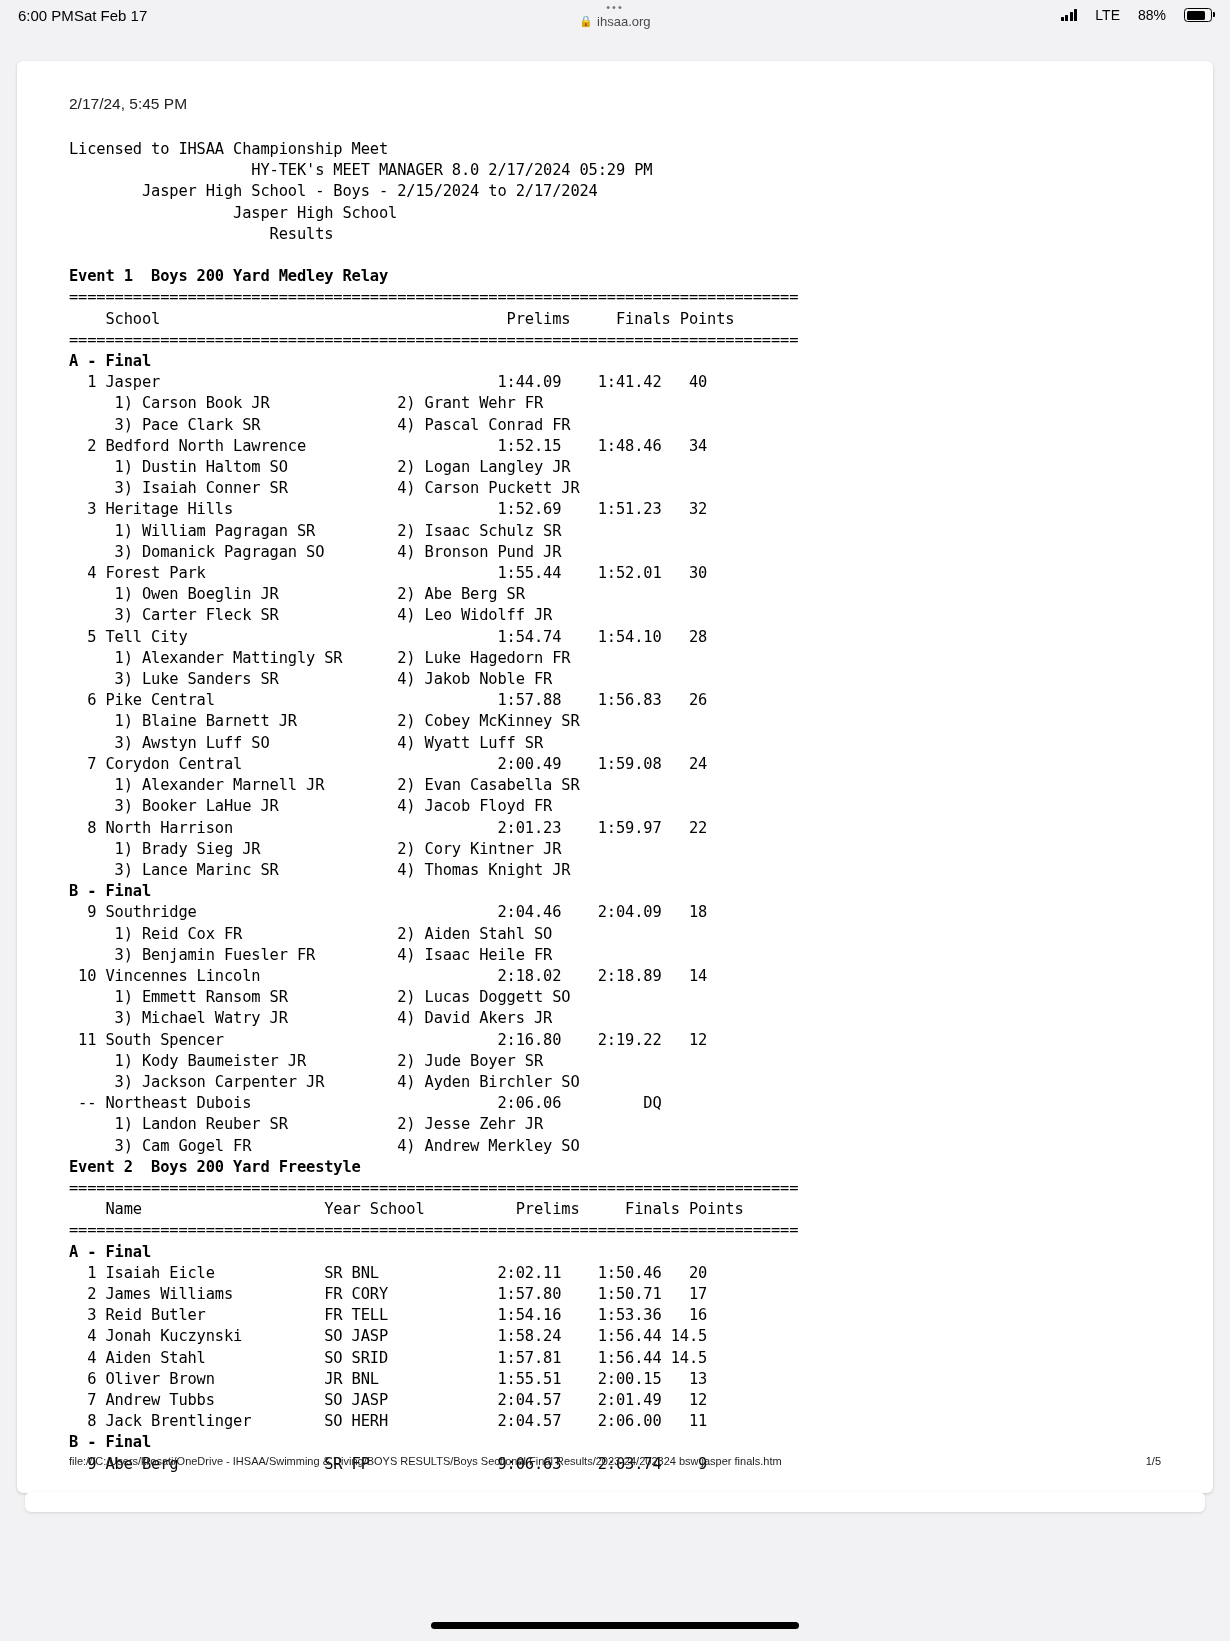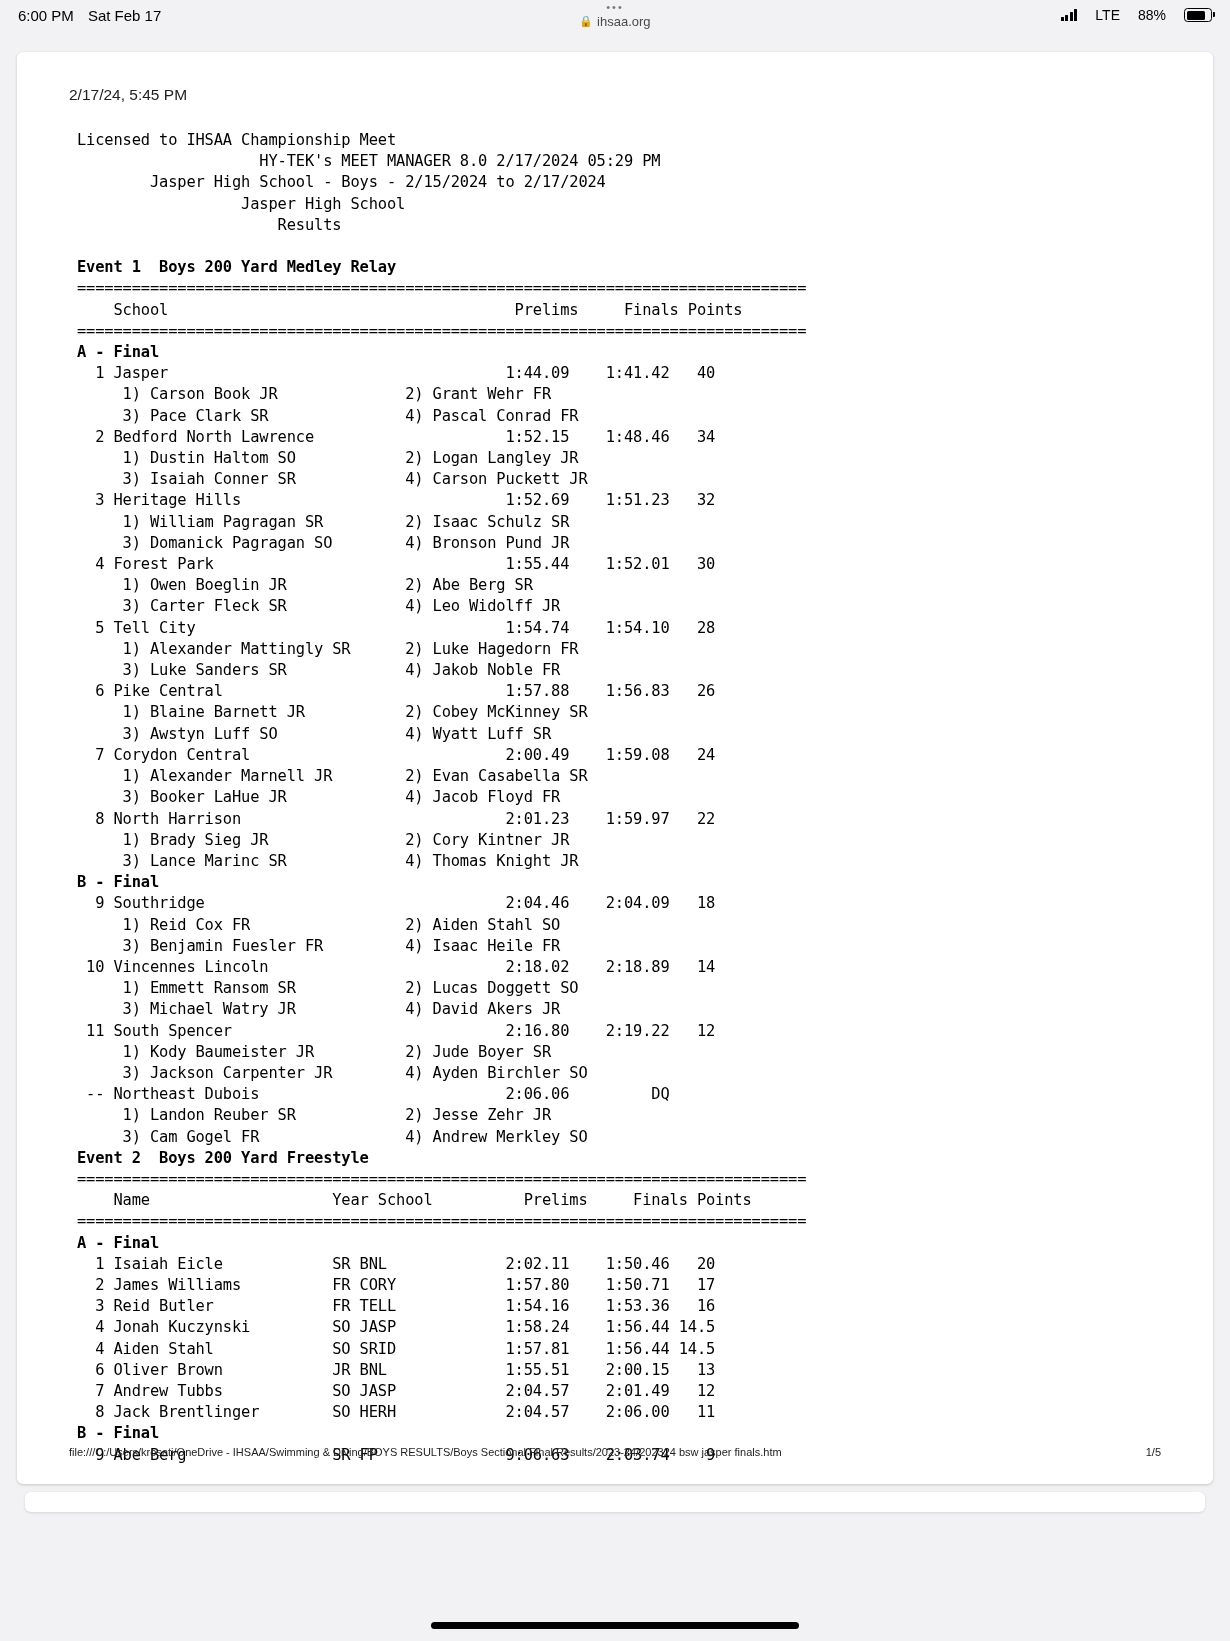--- a/index.html
+++ b/index.html
@@ -20,21 +20,21 @@
   
   .statusbar {
     height: 30px;
     display: flex;
     align-items: center;
     padding: 0 18px;
     font-size: 15px;
     color: #000;
     position: relative;
   }
-  .sb-left { display: flex; align-items: center; gap: 14px; font-weight: 500; }
+  .sb-left { display: flex; align-items: center; font-weight: 500; }
   .sb-right {
     margin-left: auto;
     display: flex;
     align-items: center;
     gap: 18px;
     font-weight: 500;
     font-size: 14px;
   }
   .sb-center {
     position: absolute;
@@ -83,21 +83,21 @@
     width: 18px;
     background: #000;
     border-radius: 1.5px;
     display: block;
   }
 
   
   .sheet {
     position: absolute;
     left: 17px;
-    top: 52px;
+    top: 61px;
     width: 1196px;
     height: 1432px;
     background: #fff;
     border-radius: 6px;
     box-shadow: 0 1px 3px rgba(0,0,0,.18);
     overflow: hidden;
   }
   .doc {
     padding: 34px 52px 0 52px;
     color: #111;
@@ -106,21 +106,21 @@
     display: flex;
     font-size: 15.5px;
     font-family: "Liberation Sans", sans-serif;
     color: #222;
     margin-bottom: 26px;
   }
   .doc-head .dh-left { width: 42%; }
   .doc-head .dh-center { flex: 1; text-align: left; }
 
   pre.body {
-    margin: 8px;
+    margin: 0;
     font-family: "DejaVu Sans Mono", monospace;
     font-size: 15.4px;
     line-height: 21.2px;
     color: #000;
     white-space: pre;
     letter-spacing: -0.15px;
   }
   pre.body b { font-weight: bold; }
 
   .doc-foot {

